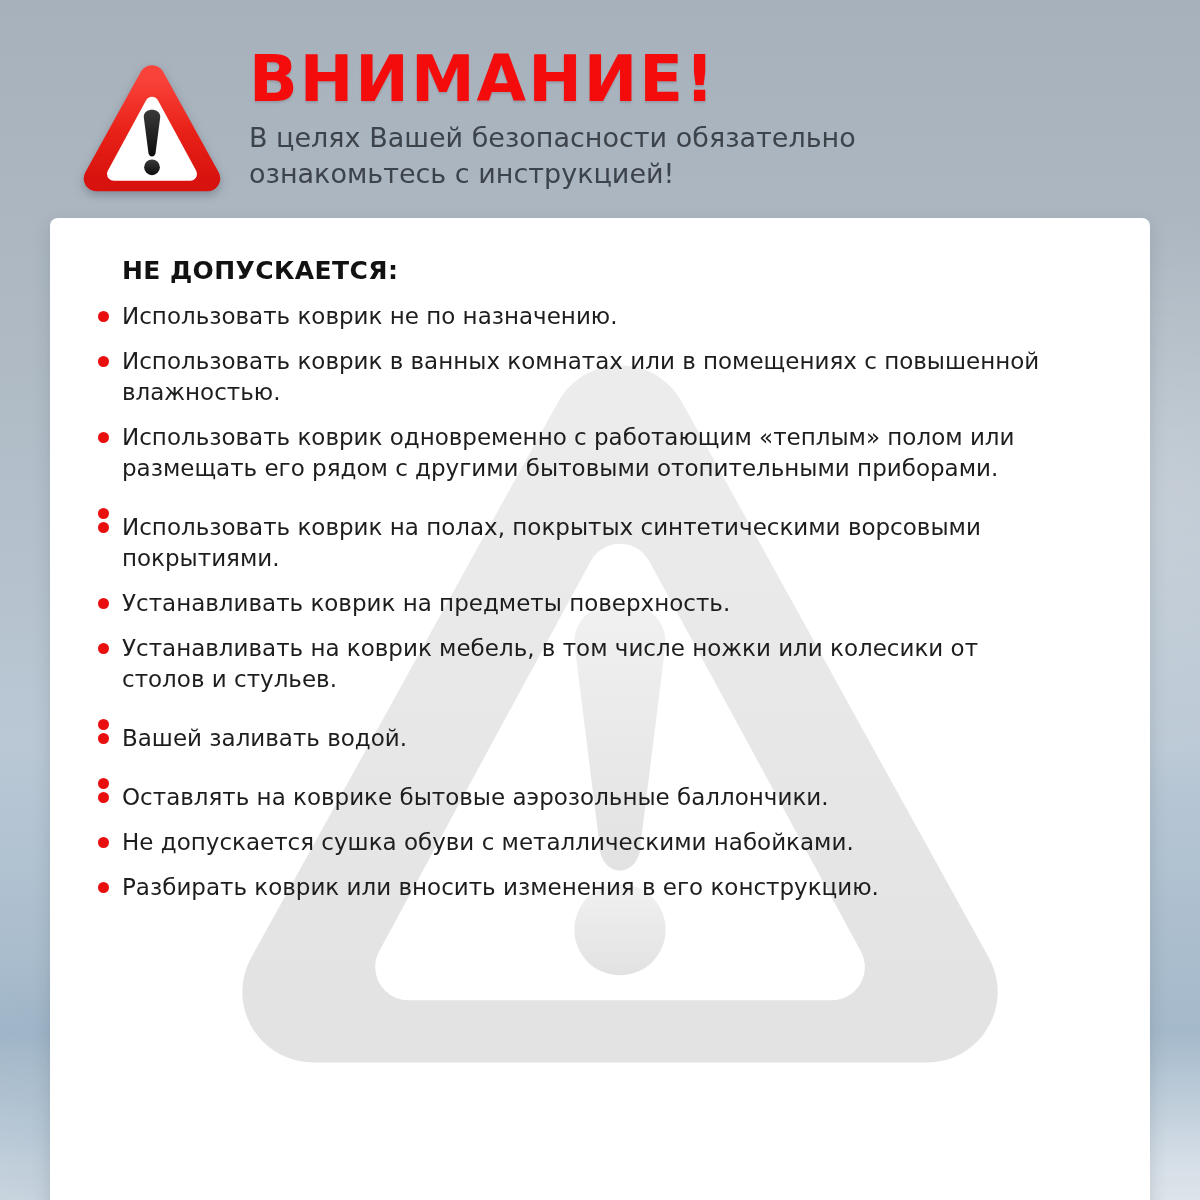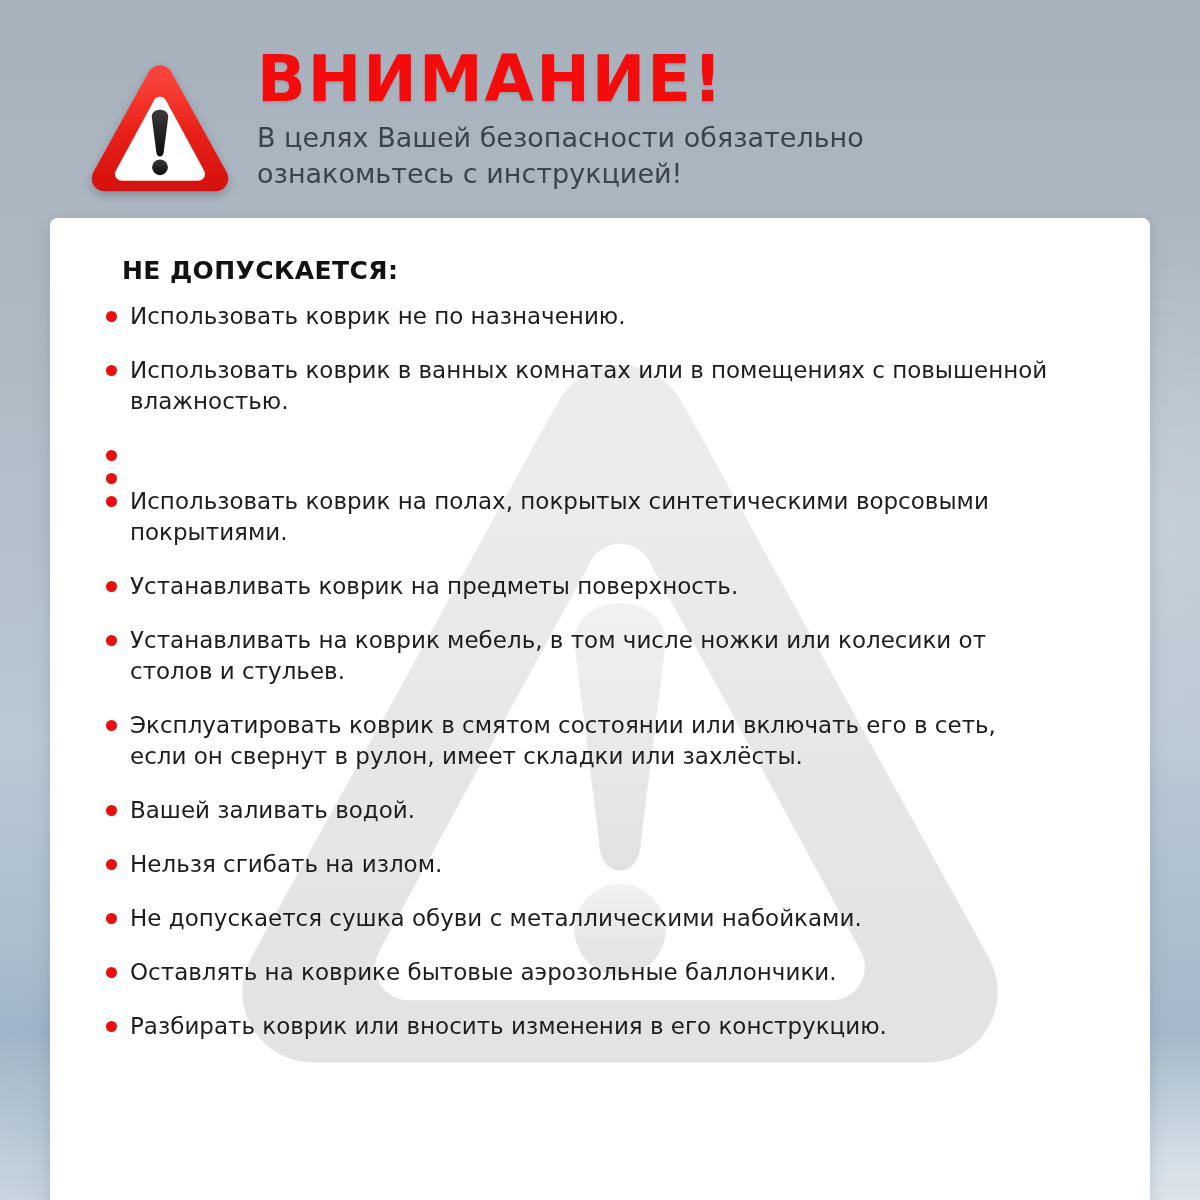--- a/index.html
+++ b/index.html
@@ -6,21 +6,21 @@
   body{
     width:1200px;height:1200px;position:relative;overflow:hidden;
     font-family:"DejaVu Sans","Liberation Sans",sans-serif;
     background:
       radial-gradient(900px 420px at 88% 42%, rgba(255,255,255,0.28), rgba(255,255,255,0) 70%),
       radial-gradient(700px 300px at 15% 96%, rgba(120,150,175,0.35), rgba(120,150,175,0) 70%),
       linear-gradient(180deg,#a7b1bb 0%,#afbac4 30%,#bac8d5 62%,#a4b9cb 86%,#d6dfe7 97%,#dde4ea 100%);
   }
 
   
-  .header{position:absolute;left:12px;top:0;width:1032px;height:218px;}
+  .header{position:absolute;left:4px;top:0;width:1032px;height:218px;}
   .hdr-icon{position:absolute;left:72px;top:54px;width:152px;height:150px;
     filter:drop-shadow(0 4px 5px rgba(40,40,60,0.30));}
   .hdr-icon svg{width:100%;height:100%;}
   .hdr-text{position:absolute;left:245px;top:46px;width:920px;}
   .hdr-title{
     color:#f40c0c;font-size:64px;font-weight:bold;letter-spacing:2px;
     line-height:1.05;margin:0;
     text-shadow:0 2px 2px rgba(60,60,80,0.18);
   }
   .hdr-sub{
@@ -33,21 +33,21 @@
     position:absolute;left:50px;top:218px;width:1100px;height:1041px;
     background:#ffffff;border-radius:8px;overflow:hidden;
     box-shadow:0 6px 18px rgba(60,70,85,0.18);
   }
   .watermark{position:absolute;left:155px;top:85px;width:830px;height:830px;opacity:1;}
   .watermark svg{width:100%;height:100%;}
   .card-content{position:relative;padding:38px 58px 0 72px;}
   .card-heading{
     color:#121212;font-size:25px;font-weight:bold;letter-spacing:0.4px;margin:0 0 16px 0;
   }
-  ul.restrictions{list-style:none;margin:8px;padding:0;display:flex;flex-direction:column;gap:23px;}
+  ul.restrictions{list-style:none;margin:0;padding:0;display:flex;flex-direction:column;gap:14px;}
   ul.restrictions li{
     position:relative;max-width:925px;color:#1d1d1d;font-size:23px;line-height:31px;
   }
   ul.restrictions .bullet{
     position:absolute;left:-24px;top:10px;width:11px;height:11px;border-radius:50%;
     background:#e90f0f;display:inline-block;
   }
 </style>
 </head>
 <body>
@@ -95,26 +95,26 @@
       <path d="M100,66 L151,160 L49,160 Z" fill="#ffffff" stroke="#ffffff" stroke-width="16" stroke-linejoin="round"></path>
       <path d="M89,82 C89,69 111,69 111,82 L105,130 C105,139 95,139 95,130 Z" fill="url(#gryExc)"></path>
       <ellipse cx="100" cy="151" rx="11" ry="11" fill="url(#gryExc)"></ellipse>
     </svg>
   </div>
   <div class="card-content">
     <h2 class="card-heading">НЕ ДОПУСКАЕТСЯ:</h2>
     <ul class="restrictions">
         <li><span class="bullet"></span><span>Использовать коврик не по назначению.</span></li>
         <li><span class="bullet"></span><span>Использовать коврик в ванных комнатах или в помещениях с повышенной влажностью.</span></li>
-        <li><span class="bullet"></span></li>
+        <li><span class="bullet"></span><span>Использовать коврик одновременно с работающим «теплым» полом или размещать его рядом с другими бытовыми отопительными приборами.</span></li>
         <li><span class="bullet"></span></li>
         <li><span class="bullet"></span><span>Использовать коврик на полах, покрытых синтетическими ворсовыми покрытиями.</span></li>
         <li><span class="bullet"></span><span>Устанавливать коврик на предметы поверхность.</span></li>
         <li><span class="bullet"></span><span>Устанавливать на коврик мебель, в том числе ножки или колесики от столов и стульев.</span></li>
-        <li><span class="bullet"></span><span>Эксплуатировать коврик в смятом состоянии или включать его в сеть, если он свернут в рулон, имеет складки или захлёсты.</span></li>
+        <li><span class="bullet"></span></li>
         <li><span class="bullet"></span><span>Вашей заливать водой.</span></li>
-        <li><span class="bullet"></span><span>Нельзя сгибать на излом.</span></li>
+        <li><span class="bullet"></span></li>
+        <li><span class="bullet"></span><span>Оставлять на коврике бытовые аэрозольные баллончики.</span></li>
         <li><span class="bullet"></span><span>Не допускается сушка обуви с металлическими набойками.</span></li>
-        <li><span class="bullet"></span><span>Оставлять на коврике бытовые аэрозольные баллончики.</span></li>
         <li><span class="bullet"></span><span>Разбирать коврик или вносить изменения в его конструкцию.</span></li>
       </ul>
   </div>
 </div>
 
 </body></html>

